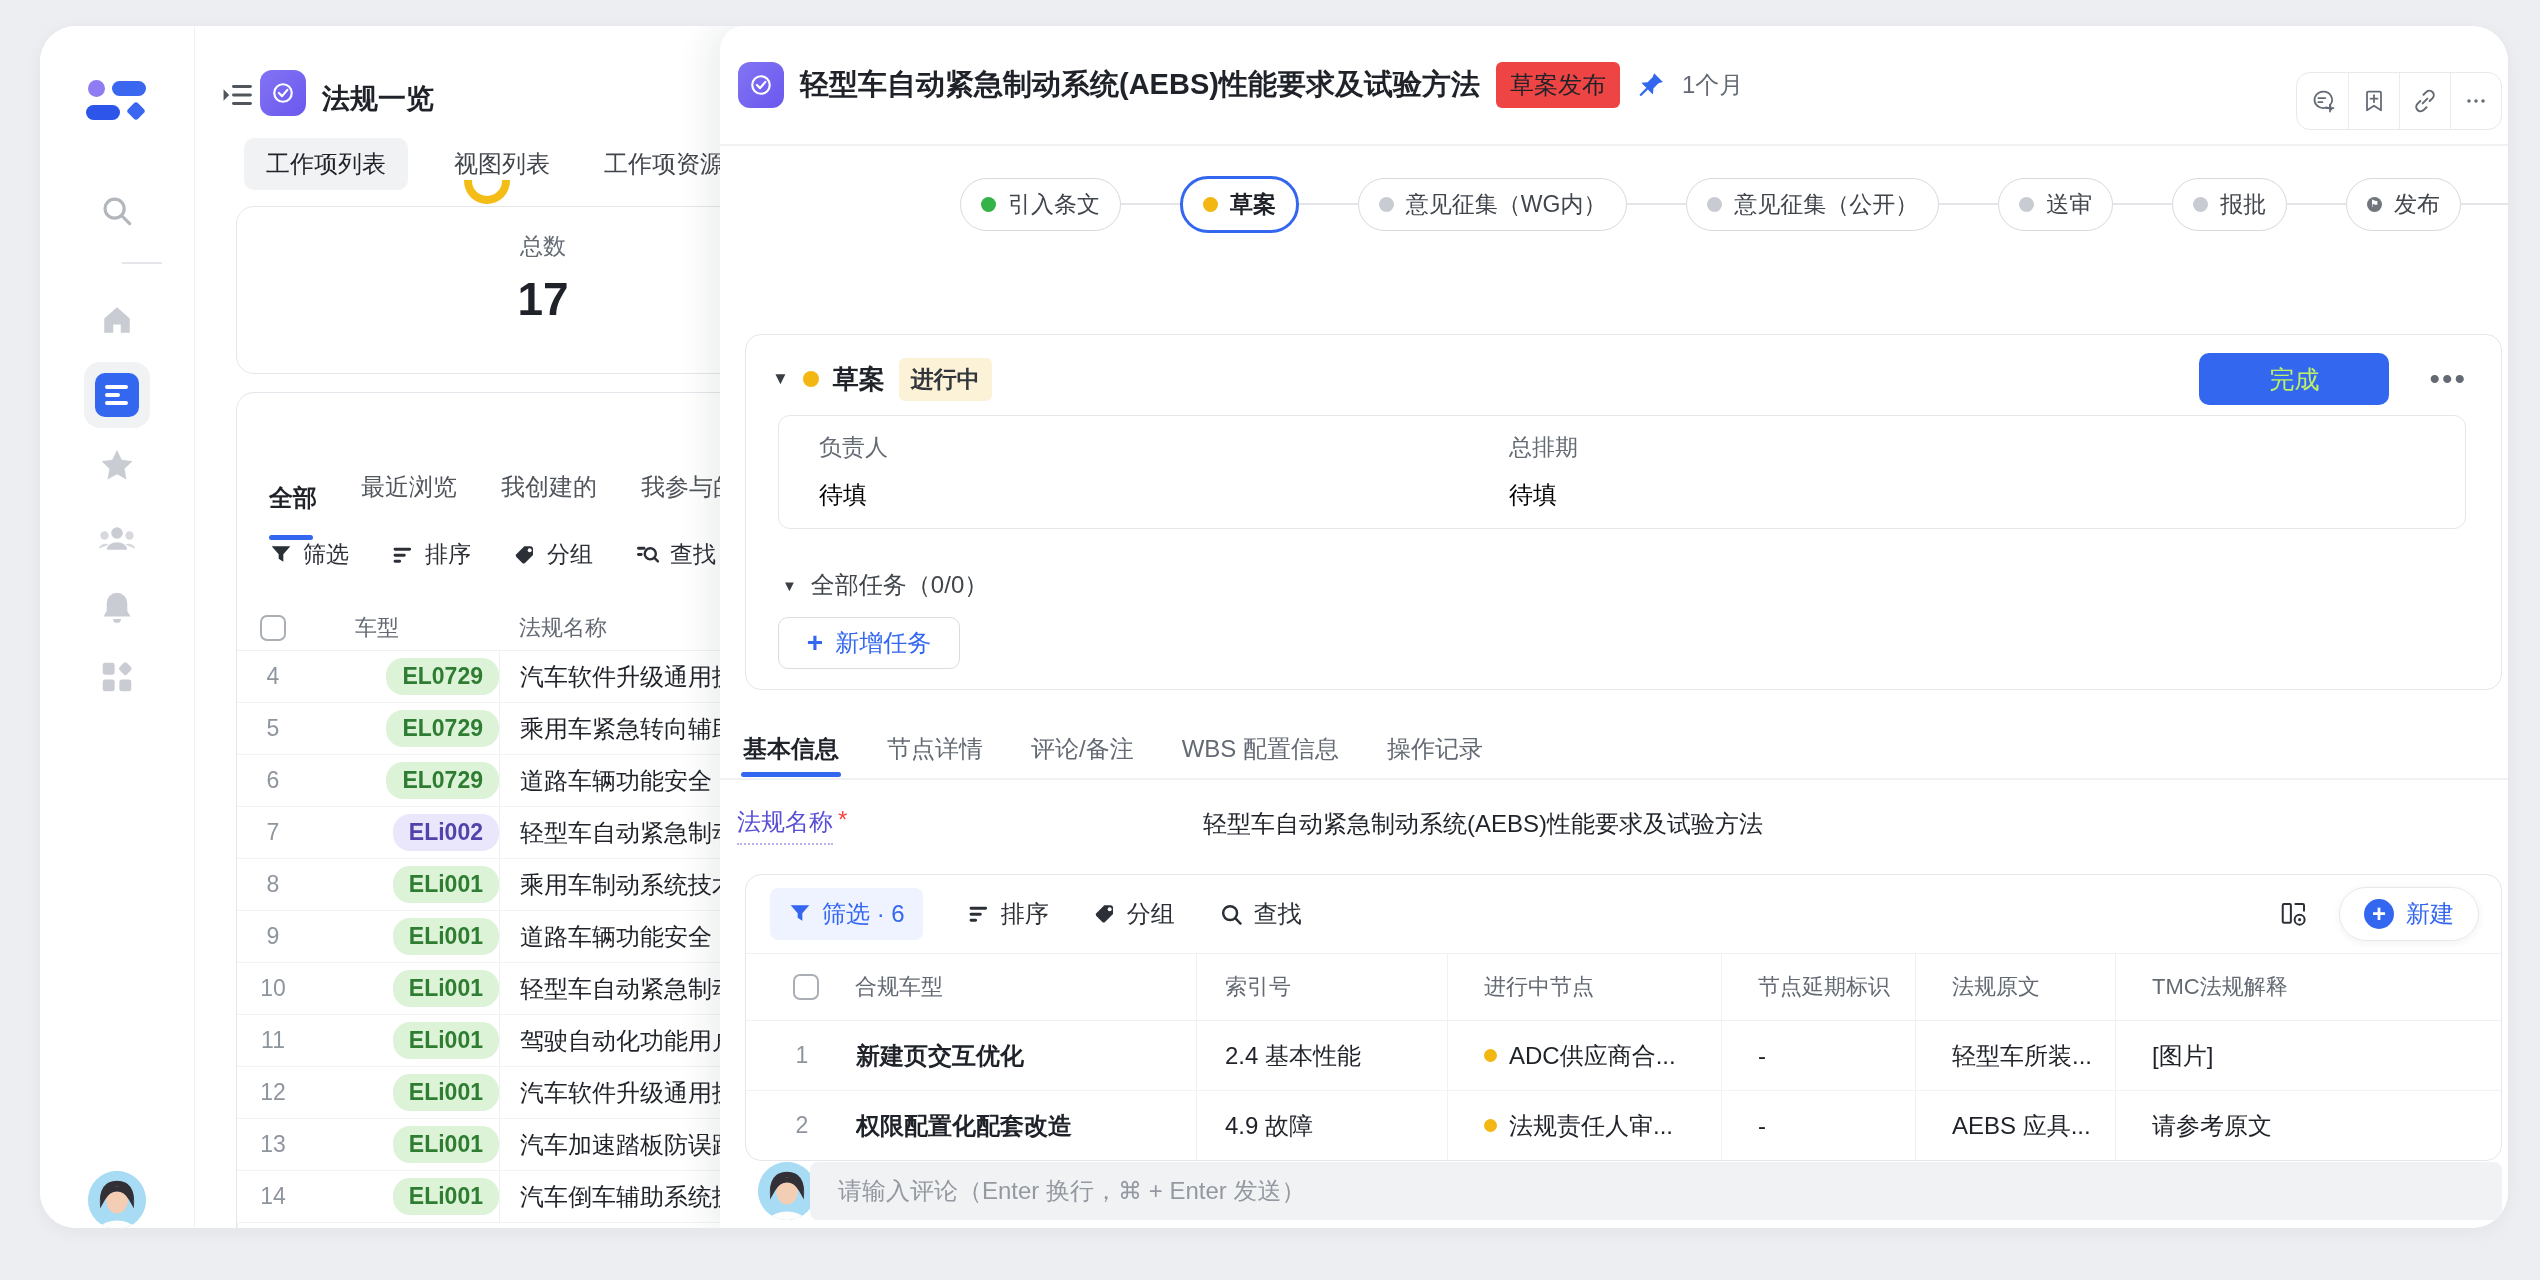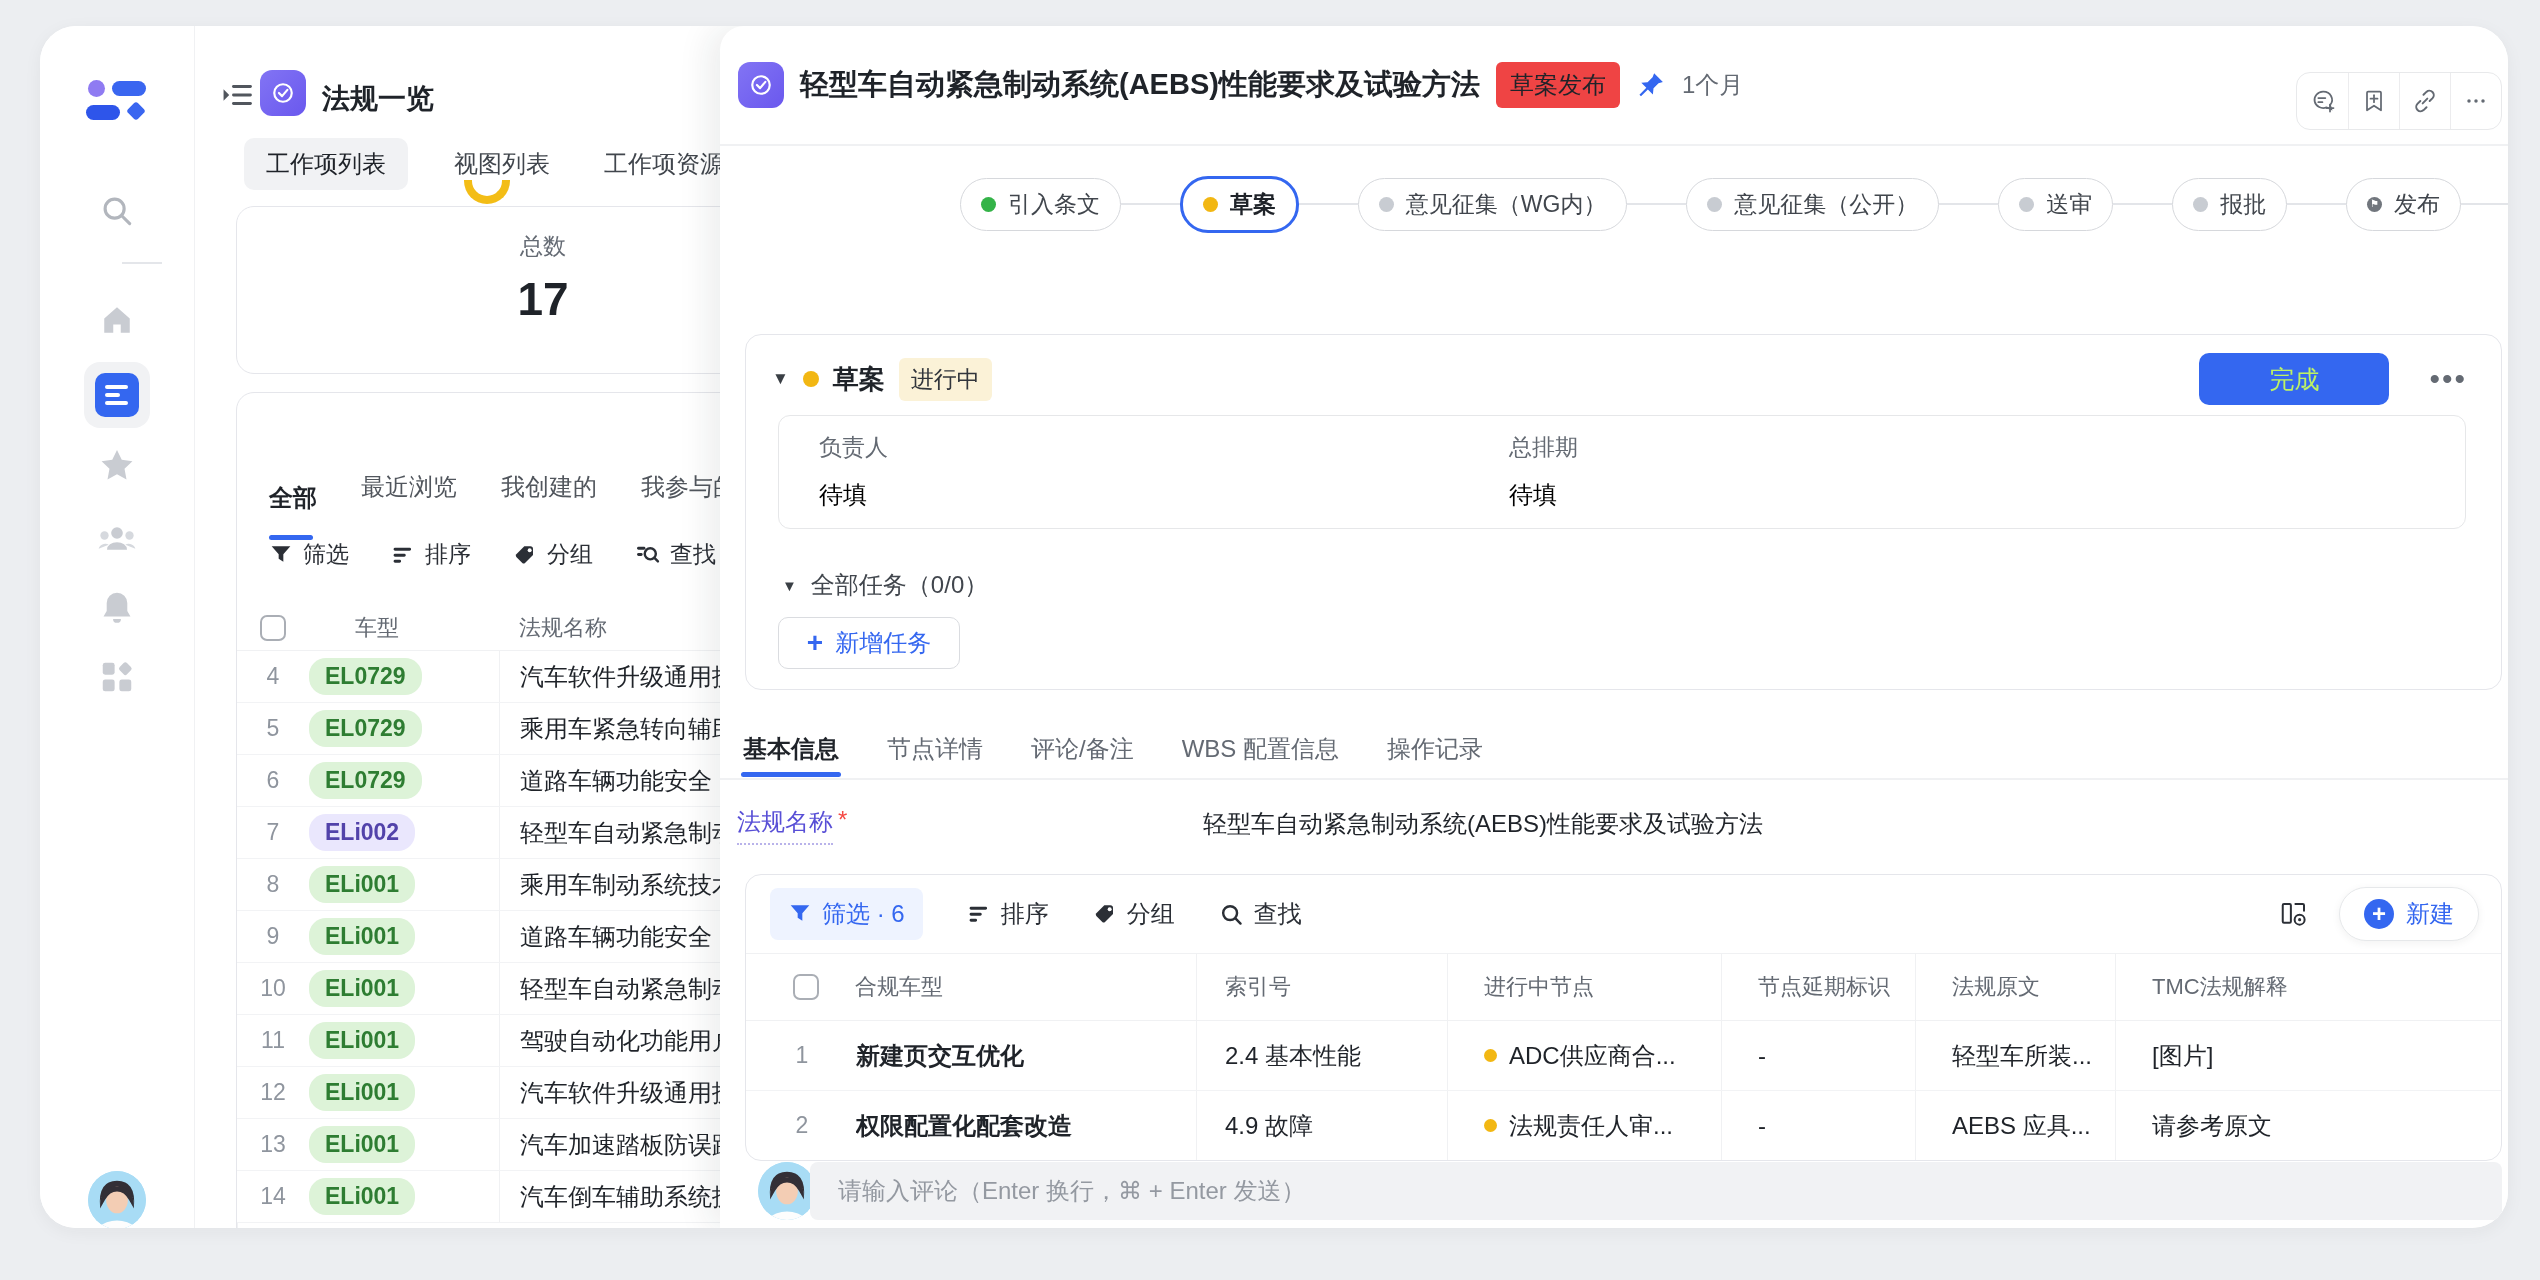--- a/index.html
+++ b/index.html
@@ -50,21 +50,21 @@
   .ltoolbar{position:absolute;left:32px;top:146px;display:flex;gap:42px;align-items:center;font-size:23px;color:#2b2f36;}
   .tool{display:flex;align-items:center;gap:10px;white-space:nowrap;}
   .ltable-head{position:absolute;left:0;top:212px;width:100%;height:46px;display:flex;align-items:center;color:var(--text2);font-size:22px;border-bottom:1px solid var(--divider);}
   .lh-chk{width:72px;display:flex;justify-content:center;}
   .lh-model{width:190px;padding-left:46px;}
   .lh-name{flex:1;padding-left:20px;}
   .cbx{width:26px;height:26px;border:2.5px solid #aaaeb5;border-radius:7px;background:#fff;display:inline-block;}
   .lrows{position:absolute;left:0;top:258px;width:100%;}
   .lrow{display:flex;align-items:center;height:52px;border-bottom:1px solid #f2f3f5;font-size:24px;}
   .lrow-num{width:72px;text-align:center;color:var(--text3);font-size:23px;}
-  .lrow-model{width:190px;display:flex;justify-content:flex-start;}
+  .lrow-model{width:190px;display:flex;justify-content:flex-end;}
   .lrow-name{flex:1;padding-left:20px;border-left:1px solid var(--divider);height:100%;display:flex;align-items:center;white-space:nowrap;overflow:hidden;}
   .pill{padding:5px 16px;border-radius:17px;font-size:23px;font-weight:600;}
   .pill.green{background:#ddf3d8;color:#2e7d32;}
   .pill.purple{background:#eae7fd;color:#5243aa;}
 
   
   .detail{position:absolute;left:680px;top:0;width:1828px;height:1202px;background:#fff;border-top-left-radius:24px;box-shadow:-12px 0 32px rgba(31,35,41,.08);}
   .d-header{display:flex;align-items:center;height:120px;padding-left:18px;gap:16px;border-bottom:2px solid var(--divider);}
   .d-title{font-size:29px;font-weight:700;white-space:nowrap;}
   .badge-green{background:#ef4444;color:var(--text);font-size:24px;padding:7px 14px;border-radius:6px;white-space:nowrap;text-align:center;}
@@ -84,21 +84,21 @@
   .step-pill.current{border:3px solid var(--blue);font-weight:600;color:var(--text);}
   .step-pill.current .dot{background:var(--yellow);}
   .step-pill.end .dot{background:#71767d;}
   .step-pill.end .dot::after{content:"⚑";font-size:10px;color:#fff;line-height:1;}
   
   .node-card{position:absolute;left:25px;top:308px;width:1757px;height:356px;border:1px solid var(--border);border-radius:16px;}
   .nc-head{display:flex;align-items:center;gap:14px;padding:18px 26px 0 26px;height:70px;}
   .tri{font-size:17px;color:#3a3f45;}
   .ydot{width:16px;height:16px;border-radius:50%;background:var(--yellow);}
   .nc-name{font-size:26px;font-weight:700;}
-  .badge-yellow{background:#fbf2d7;color:#32363c;font-size:23px;padding:6px 12px;border-radius:6px;}
+  .badge-yellow{background:#fbf2d7;color:#32363c;font-size:23px;padding:6px 12px;border-radius:6px;font-weight:bold;}
   .btn-primary{margin-left:auto;width:190px;height:52px;background:var(--blue);color:#bef264;font-size:25px;border:none;border-radius:10px;cursor:pointer;}
   .nc-more{margin:0 8px 0 26px;font-size:30px;color:var(--text2);letter-spacing:2px;}
   .info-box{position:absolute;left:32px;top:80px;width:1688px;height:114px;border:1px solid #e6e7e9;border-radius:12px;}
   .ib-field{position:absolute;top:16px;}
   .ib-field.f1{left:40px;}.ib-field.f2{left:730px;}
   .ib-label{font-size:23px;color:var(--text2);}
   .ib-value{margin-top:16px;font-size:24px;color:#000000;}
   .nc-tasks{position:absolute;left:36px;top:234px;display:flex;gap:14px;align-items:center;font-size:24px;color:#41464d;}
   .btn-addtask{position:absolute;left:32px;top:282px;width:182px;height:52px;background:#fff;border:1.5px solid #dadce0;border-radius:10px;display:flex;align-items:center;justify-content:center;gap:12px;font-size:24px;color:var(--blue);cursor:pointer;}
   .plus{font-size:28px;line-height:1;color:var(--blue);font-weight:700;}

